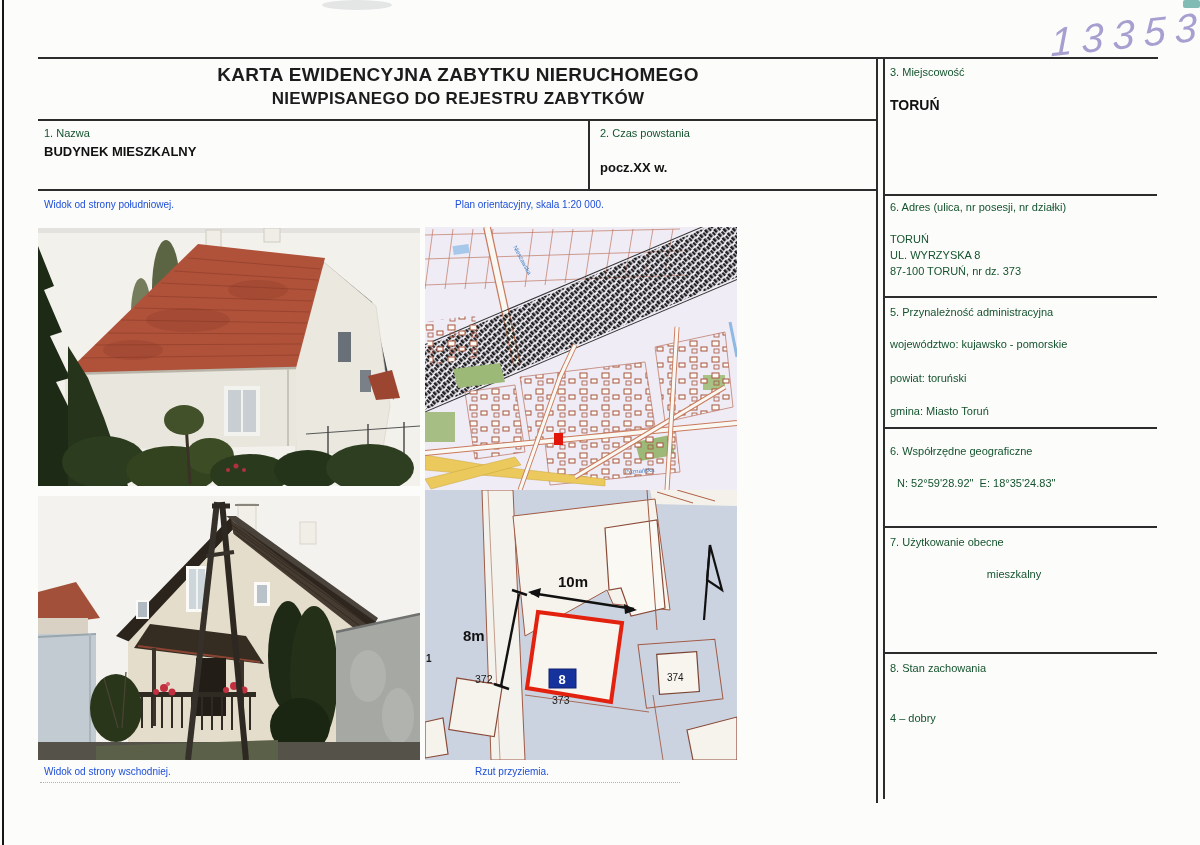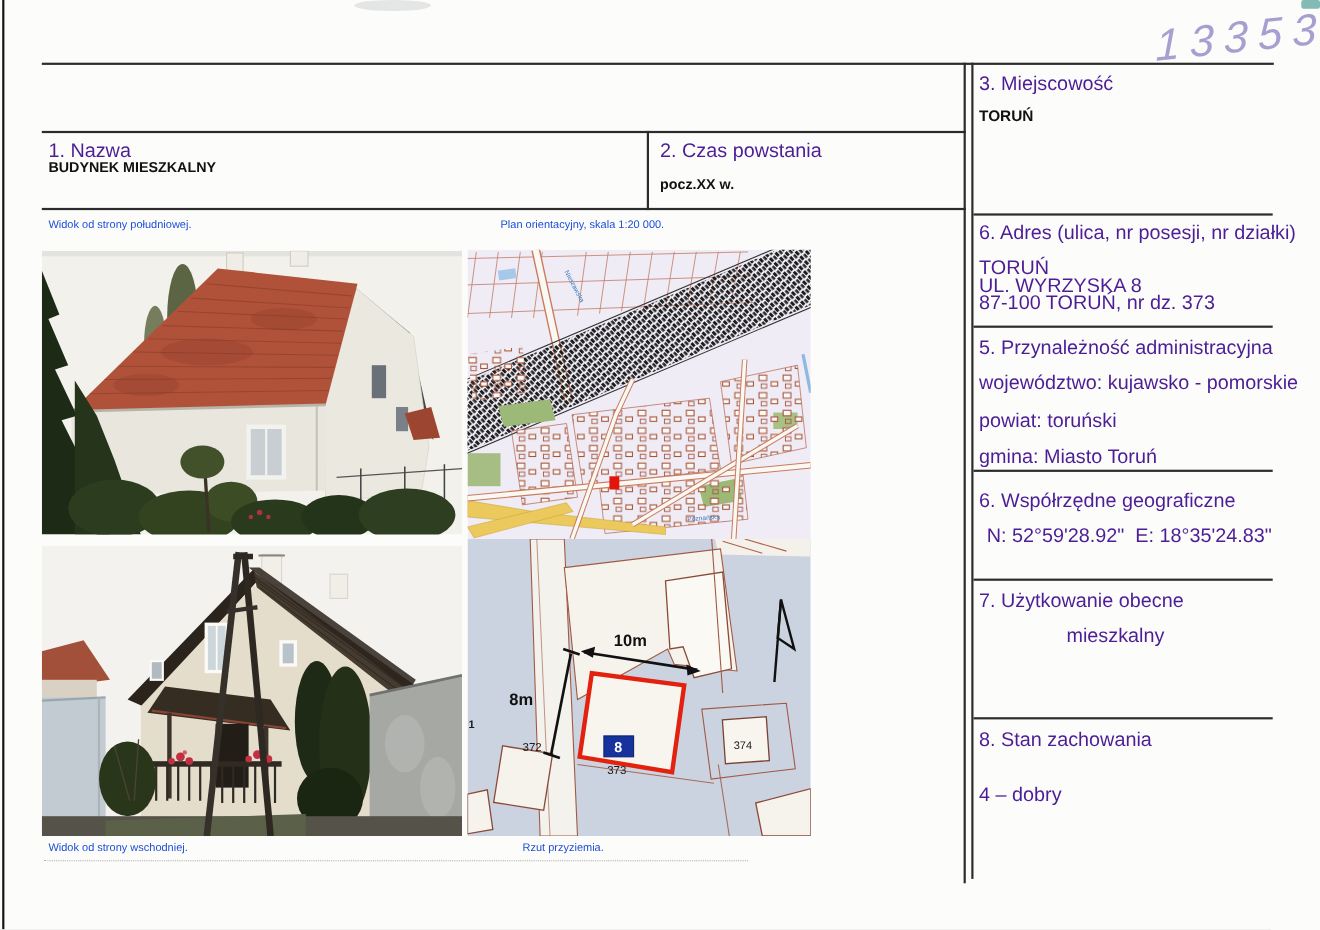--- a/index.html
+++ b/index.html
@@ -1,20 +1,20 @@
 <!DOCTYPE html>
 <html><head>
 <meta charset="utf-8">
 <style>
   html,body{margin:0;padding:0;background:#e8e8e8;}
   .page{position:relative;width:1200px;height:845px;background:#fcfcfb;overflow:hidden;
         font-family:"Liberation Sans",sans-serif;color:#1c1c1c;}
   .abs{position:absolute;}
   .ln{position:absolute;background:#2c2c2c;}
-  .lbl{position:absolute;font-size:18px;color:#4c1d95;white-space:pre;}
+  .lbl{position:absolute;font-size:11px;color:#14532d;white-space:pre;}
   .val{position:absolute;font-size:13px;font-weight:bold;color:#111;white-space:pre;}
   .cap{position:absolute;font-size:10px;color:#1d4ed8;white-space:pre;text-align:right;}
   .title-wrap{position:absolute;left:38px;top:64px;width:840px;text-align:center;}
   .title1{font-size:19px;font-weight:bold;letter-spacing:.3px;}
   .title2{font-size:17px;font-weight:bold;letter-spacing:.3px;margin-top:3px;}
   .handwrite{position:absolute;left:1050px;top:12px;font-size:40px;font-style:italic;
              letter-spacing:9px;color:#998fc9;opacity:.85;transform:rotate(-6deg) skewX(-6deg);}
   .dotline{position:absolute;border-top:1px dotted #8a8a8a;opacity:.65;}
   .smudge{position:absolute;border-radius:50%;}
   svg{display:block;}
@@ -36,20 +36,24 @@
   <div class="ln" style="left:588px;top:119px;width:2px;height:72px;"></div>
   <div class="ln" style="left:876px;top:57px;width:2px;height:746px;"></div>
   <div class="ln" style="left:883px;top:57px;width:2px;height:742px;"></div>
   <div class="ln" style="left:885px;top:194px;width:272px;height:2px;"></div>
   <div class="ln" style="left:885px;top:296px;width:272px;height:2px;"></div>
   <div class="ln" style="left:885px;top:427px;width:272px;height:2px;"></div>
   <div class="ln" style="left:885px;top:526px;width:272px;height:2px;"></div>
   <div class="ln" style="left:885px;top:652px;width:272px;height:2px;"></div>
   <div class="dotline" style="left:40px;top:782px;width:640px;height:0;"></div>
 
+  <div class="title-wrap">
+    <div class="title1">KARTA EWIDENCYJNA ZABYTKU NIERUCHOMEGO</div>
+    <div class="title2">NIEWPISANEGO DO REJESTRU ZABYTKÓW</div>
+  </div>
 
   <div class="lbl" style="left:44px;top:127px;text-align:right;">1. Nazwa</div>
   <div class="val" style="left:44px;top:144px;">BUDYNEK MIESZKALNY</div>
   <div class="lbl" style="left:600px;top:127px;">2. Czas powstania</div>
   <div class="val" style="left:600px;top:160px;">pocz.XX w.</div>
 
   <div class="lbl" style="left:890px;top:66px;">3. Miejscowość</div>
   <div class="val" style="left:890px;top:97px;font-size:14px;">TORUŃ</div>
 
   <div class="cap" style="left:44px;top:199px;">Widok od strony południowej.</div>

